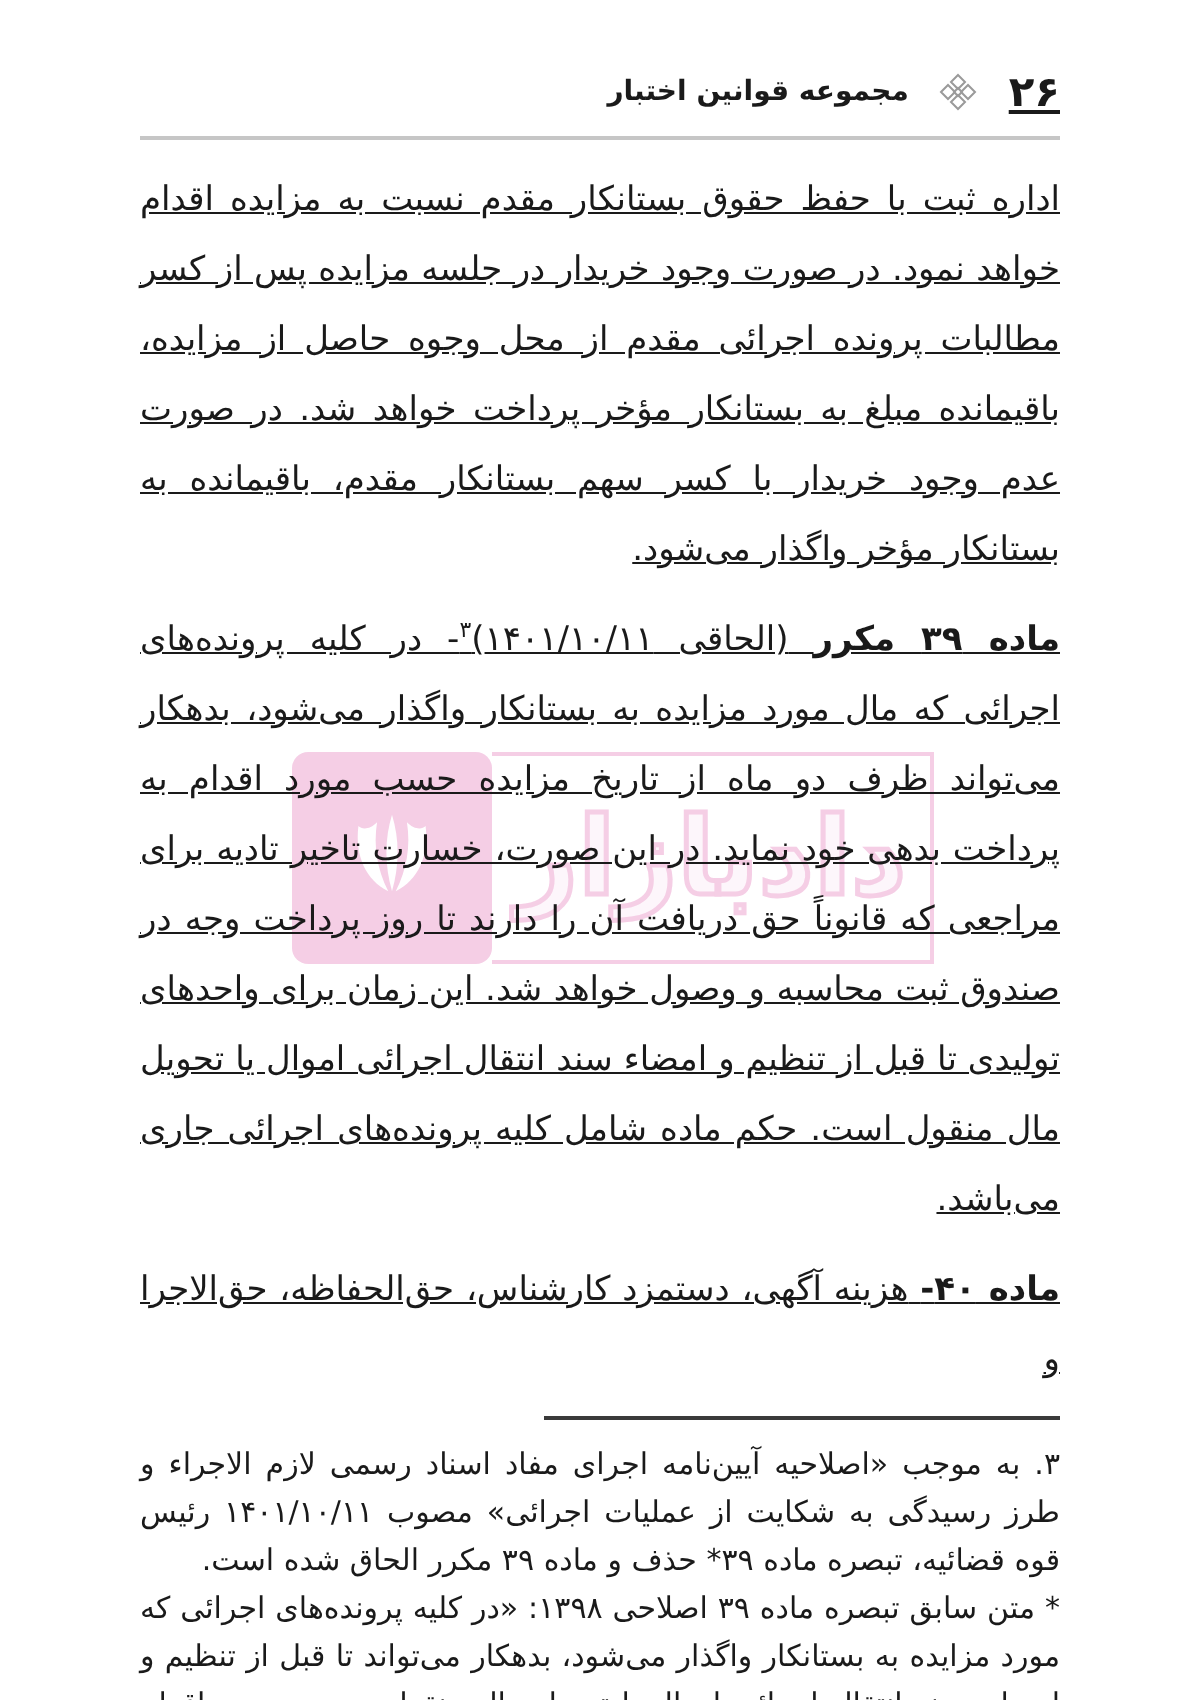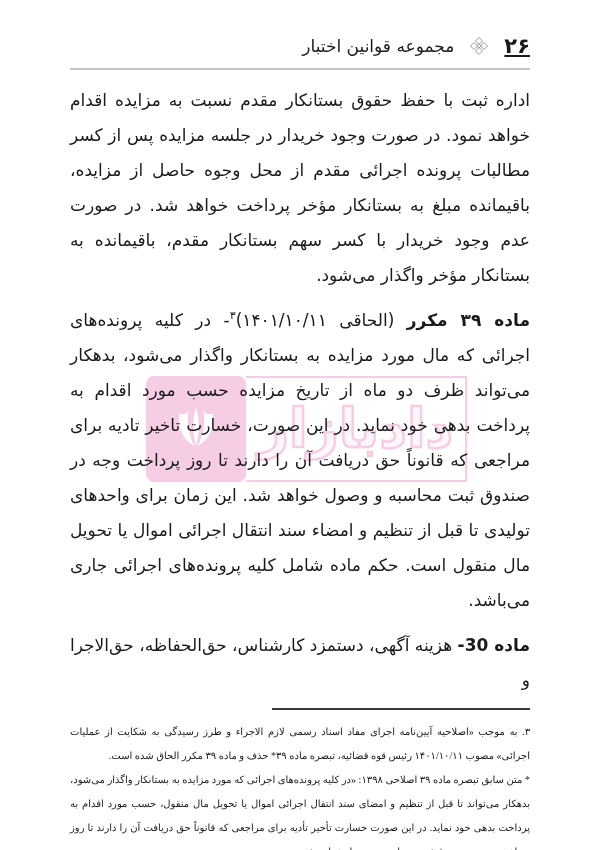--- a/index.html
+++ b/index.html
@@ -37,39 +37,39 @@
   
   .content{
     position:absolute;inset:0;z-index:1;
     padding:34px 70px 0 70px;box-sizing:border-box;
   }
   .hdr{
     direction:rtl;display:flex;align-items:center;
   }
   .page-number{font-size:21px;font-weight:bold;letter-spacing:1px;text-decoration:underline;}
   .ornament{width:20px;height:20px;margin:0 15px;flex:0 0 auto;}
-  .book-title{font-size:17px;font-weight:normal;}
+  .book-title{font-size:14px;font-weight:bold;}
   .header-rule{border:none;border-top:2px solid #c6c6c6;margin:10px 0 0 0;}
-  main{direction:rtl;margin-top:13px;}
+  main{direction:rtl;margin-top:13px;text-decoration:underline;}
   .body-p{
     font-size:17px;line-height:35px;
     text-align:justify;margin:0 0 10px 0;
   }
   .body-p b{font-weight:bold;margin-top:32px;}
   .stretch-line{text-align-last:justify;}
   sup.fnref{font-size:11px;line-height:0;vertical-align:super;}
   .footnote-rule{
     width:258px;height:0;
     border-top:2px solid #3a3a3a;
     margin:8px 0 10px auto;
   }
   .footnotes{direction:rtl;}
   .footnotes p{
-    font-size:10px;line-height:24px;
-    text-align:justify;margin:0;font-family:Liberation Serif, serif;
+    font-size:15px;line-height:24px;
+    text-align:justify;margin:0;
   }
 </style>
 </head>
 <body>
 
 <div class="page">
 
   <div class="watermark">
     <div class="wm-logo-square">
       <span>
@@ -104,21 +104,21 @@
     </div>
 
     <hr class="header-rule">
 
     <main>
       <p class="body-p">اداره ثبت با حفظ حقوق بستانکار مقدم نسبت به مزایده اقدام خواهد نمود. در صورت وجود خریدار در جلسه مزایده پس از کسر مطالبات پرونده اجرائی مقدم از محل وجوه حاصل از مزایده، باقیمانده مبلغ به بستانکار مؤخر پرداخت خواهد شد. در صورت عدم وجود خریدار با کسر سهم بستانکار مقدم، باقیمانده به بستانکار مؤخر واگذار می‌شود.</p>
 
       <p class="body-p"><b>ماده ۳۹ مکرر</b>
         <span>(الحاقی ۱۴۰۱/۱۰/۱۱)</span><sup class="fnref">۳</sup><span>- در کلیه پرونده‌های اجرائی که مال مورد مزایده به بستانکار واگذار می‌شود، بدهکار می‌تواند ظرف دو ماه از تاریخ مزایده حسب مورد اقدام به پرداخت بدهی خود نماید. در این صورت، خسارت تاخیر تادیه برای مراجعی که قانوناً حق دریافت آن را دارند تا روز پرداخت وجه در صندوق ثبت محاسبه و وصول خواهد شد. این زمان برای واحدهای تولیدی تا قبل از تنظیم و امضاء سند انتقال اجرائی اموال یا تحویل مال منقول است. حکم ماده شامل کلیه پرونده‌های اجرائی جاری می‌باشد.</span></p>
 
-      <p class="body-p stretch-line"><b>ماده 30-</b>
+      <p class="body-p stretch-line"><b>ماده ۴۰-</b>
         <span>هزینه آگهی، دستمزد کارشناس، حق‌الحفاظه، حق‌الاجرا و</span></p>
     </main>
 
     <div class="footnote-rule"></div>
 
     <div class="footnotes">
       <p>۳. به موجب «اصلاحیه آیین‌نامه اجرای مفاد اسناد رسمی لازم الاجراء و طرز رسیدگی به شکایت از عملیات اجرائی» مصوب ۱۴۰۱/۱۰/۱۱ رئیس قوه قضائیه، تبصره ماده ۳۹* حذف و ماده ۳۹ مکرر الحاق شده است.</p>
       <p>* متن سابق تبصره ماده ۳۹ اصلاحی ۱۳۹۸: «در کلیه پرونده‌های اجرائی که مورد مزایده به بستانکار واگذار می‌شود، بدهکار می‌تواند تا قبل از تنظیم و امضای سند انتقال اجرائی اموال یا تحویل مال منقول، حسب مورد اقدام به پرداخت بدهی خود نماید. در این صورت خسارت تأخیر تأدیه برای مراجعی که قانوناً حق دریافت آن را دارند تا روز پرداخت وجه در صندوق ثبت، محاسبه و وصول خواهد شد.»</p>
     </div>
 

